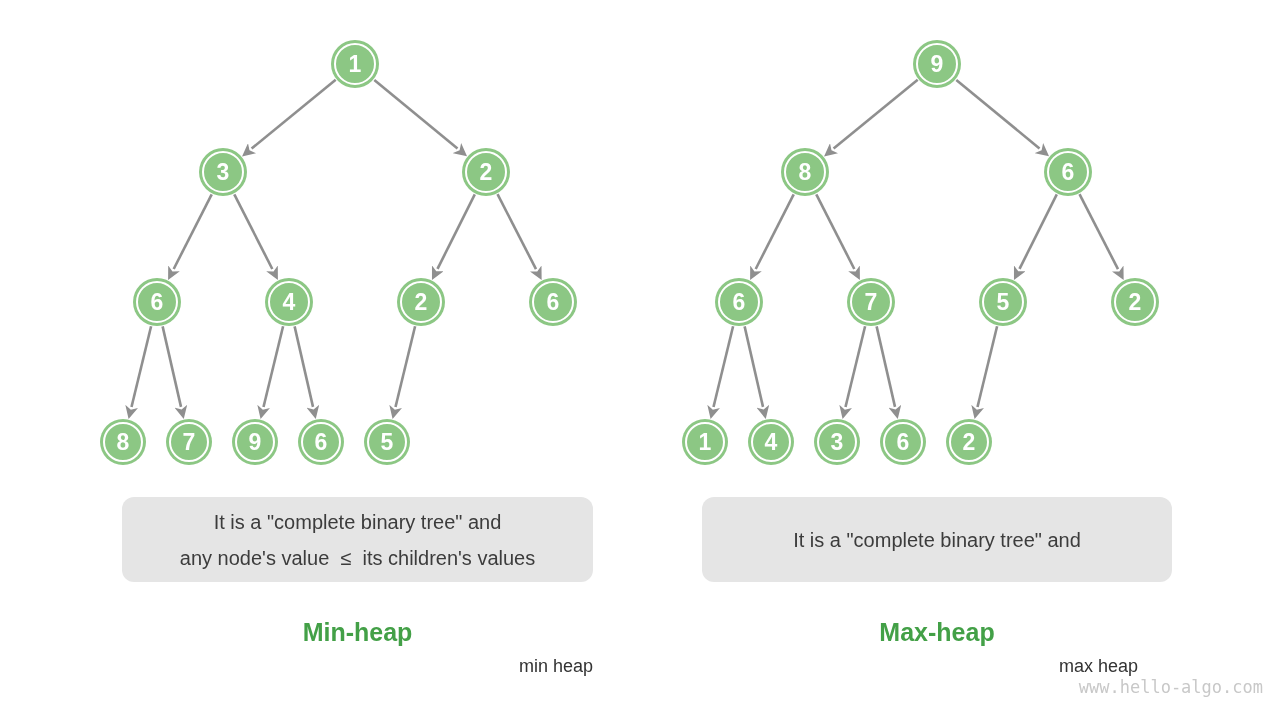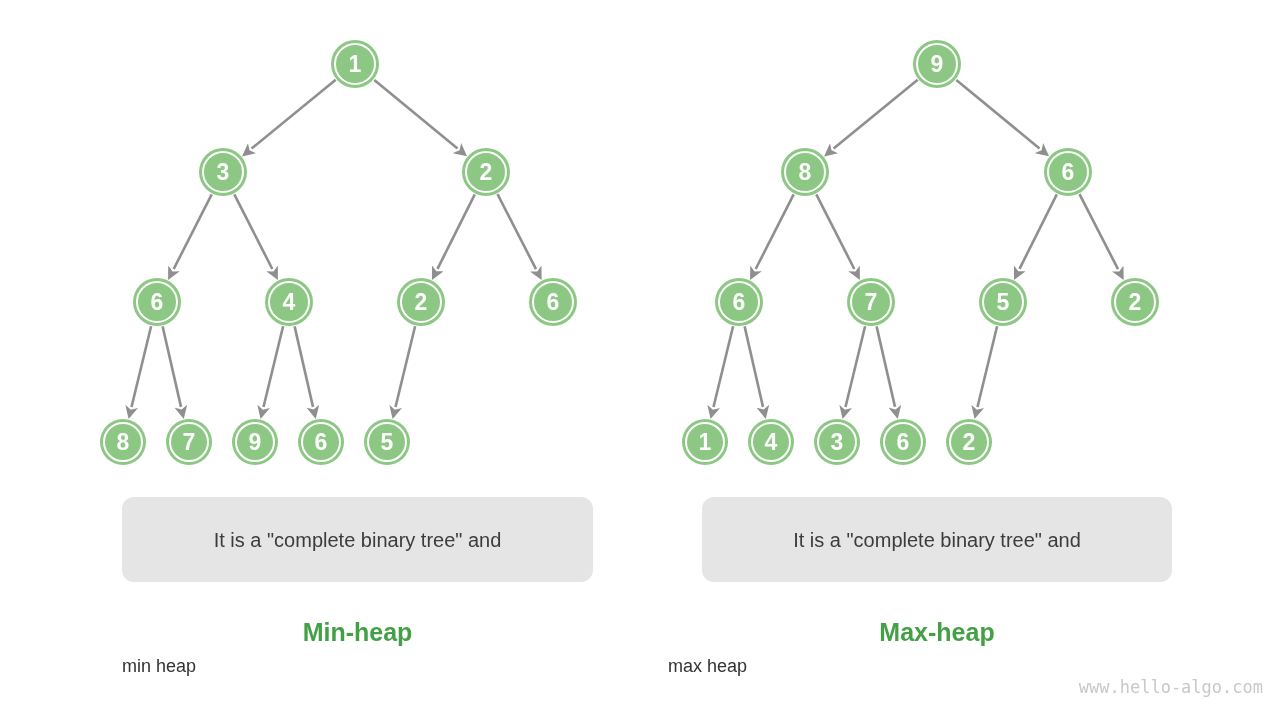--- a/index.html
+++ b/index.html
@@ -60,21 +60,21 @@
     text-align: center;
     font-size: 25px;
     font-weight: bold;
     color: var(--title-green, #43A047);
   }
   .heap-title.left-title  { left: 122px; width: 471px; }
   .heap-title.right-title { left: 702px; width: 470px; }
   .heap-subtitle {
     position: absolute;
     top: 656px;
-    text-align: left;
+    text-align: right;
     font-size: 18px;
     color: var(--sub-text, #333333);
   }
   .heap-subtitle.left-sub  { left: 122px; width: 471px; }
   .heap-subtitle.right-sub { left: 668px; width: 470px; }
   .watermark {
     position: absolute;
     right: 17px;
     top: 677px;
     font-family: "DejaVu Sans Mono", monospace;
@@ -113,20 +113,21 @@
       <line x1="1079.5" y1="194.2" x2="1118.0" y2="269.1" stroke="#8f8f8f" stroke-width="2.6" marker-end="url(#arrowhead)"></line>
       <line x1="733.1" y1="326.3" x2="713.5" y2="407.0" stroke="#8f8f8f" stroke-width="2.6" marker-end="url(#arrowhead)"></line>
       <line x1="744.6" y1="326.4" x2="763.0" y2="406.9" stroke="#8f8f8f" stroke-width="2.6" marker-end="url(#arrowhead)"></line>
       <line x1="865.1" y1="326.3" x2="845.5" y2="407.0" stroke="#8f8f8f" stroke-width="2.6" marker-end="url(#arrowhead)"></line>
       <line x1="876.6" y1="326.4" x2="895.0" y2="406.9" stroke="#8f8f8f" stroke-width="2.6" marker-end="url(#arrowhead)"></line>
       <line x1="997.1" y1="326.3" x2="977.5" y2="407.0" stroke="#8f8f8f" stroke-width="2.6" marker-end="url(#arrowhead)"></line>
     </svg>
 
   <div class="caption-box left-box">
     <p class="cap-line">It is a "complete binary tree" and</p>
+    <p class="cap-line">any node's value &nbsp;≤&nbsp; its children's values</p>
   </div>
 
   <div class="caption-box right-box">
     <p class="cap-line">It is a "complete binary tree" and</p>
   </div>
 
   <h2 class="heap-title left-title">Min-heap</h2>
   <h2 class="heap-title right-title">Max-heap</h2>
 
   <p class="heap-subtitle left-sub">min heap</p>

